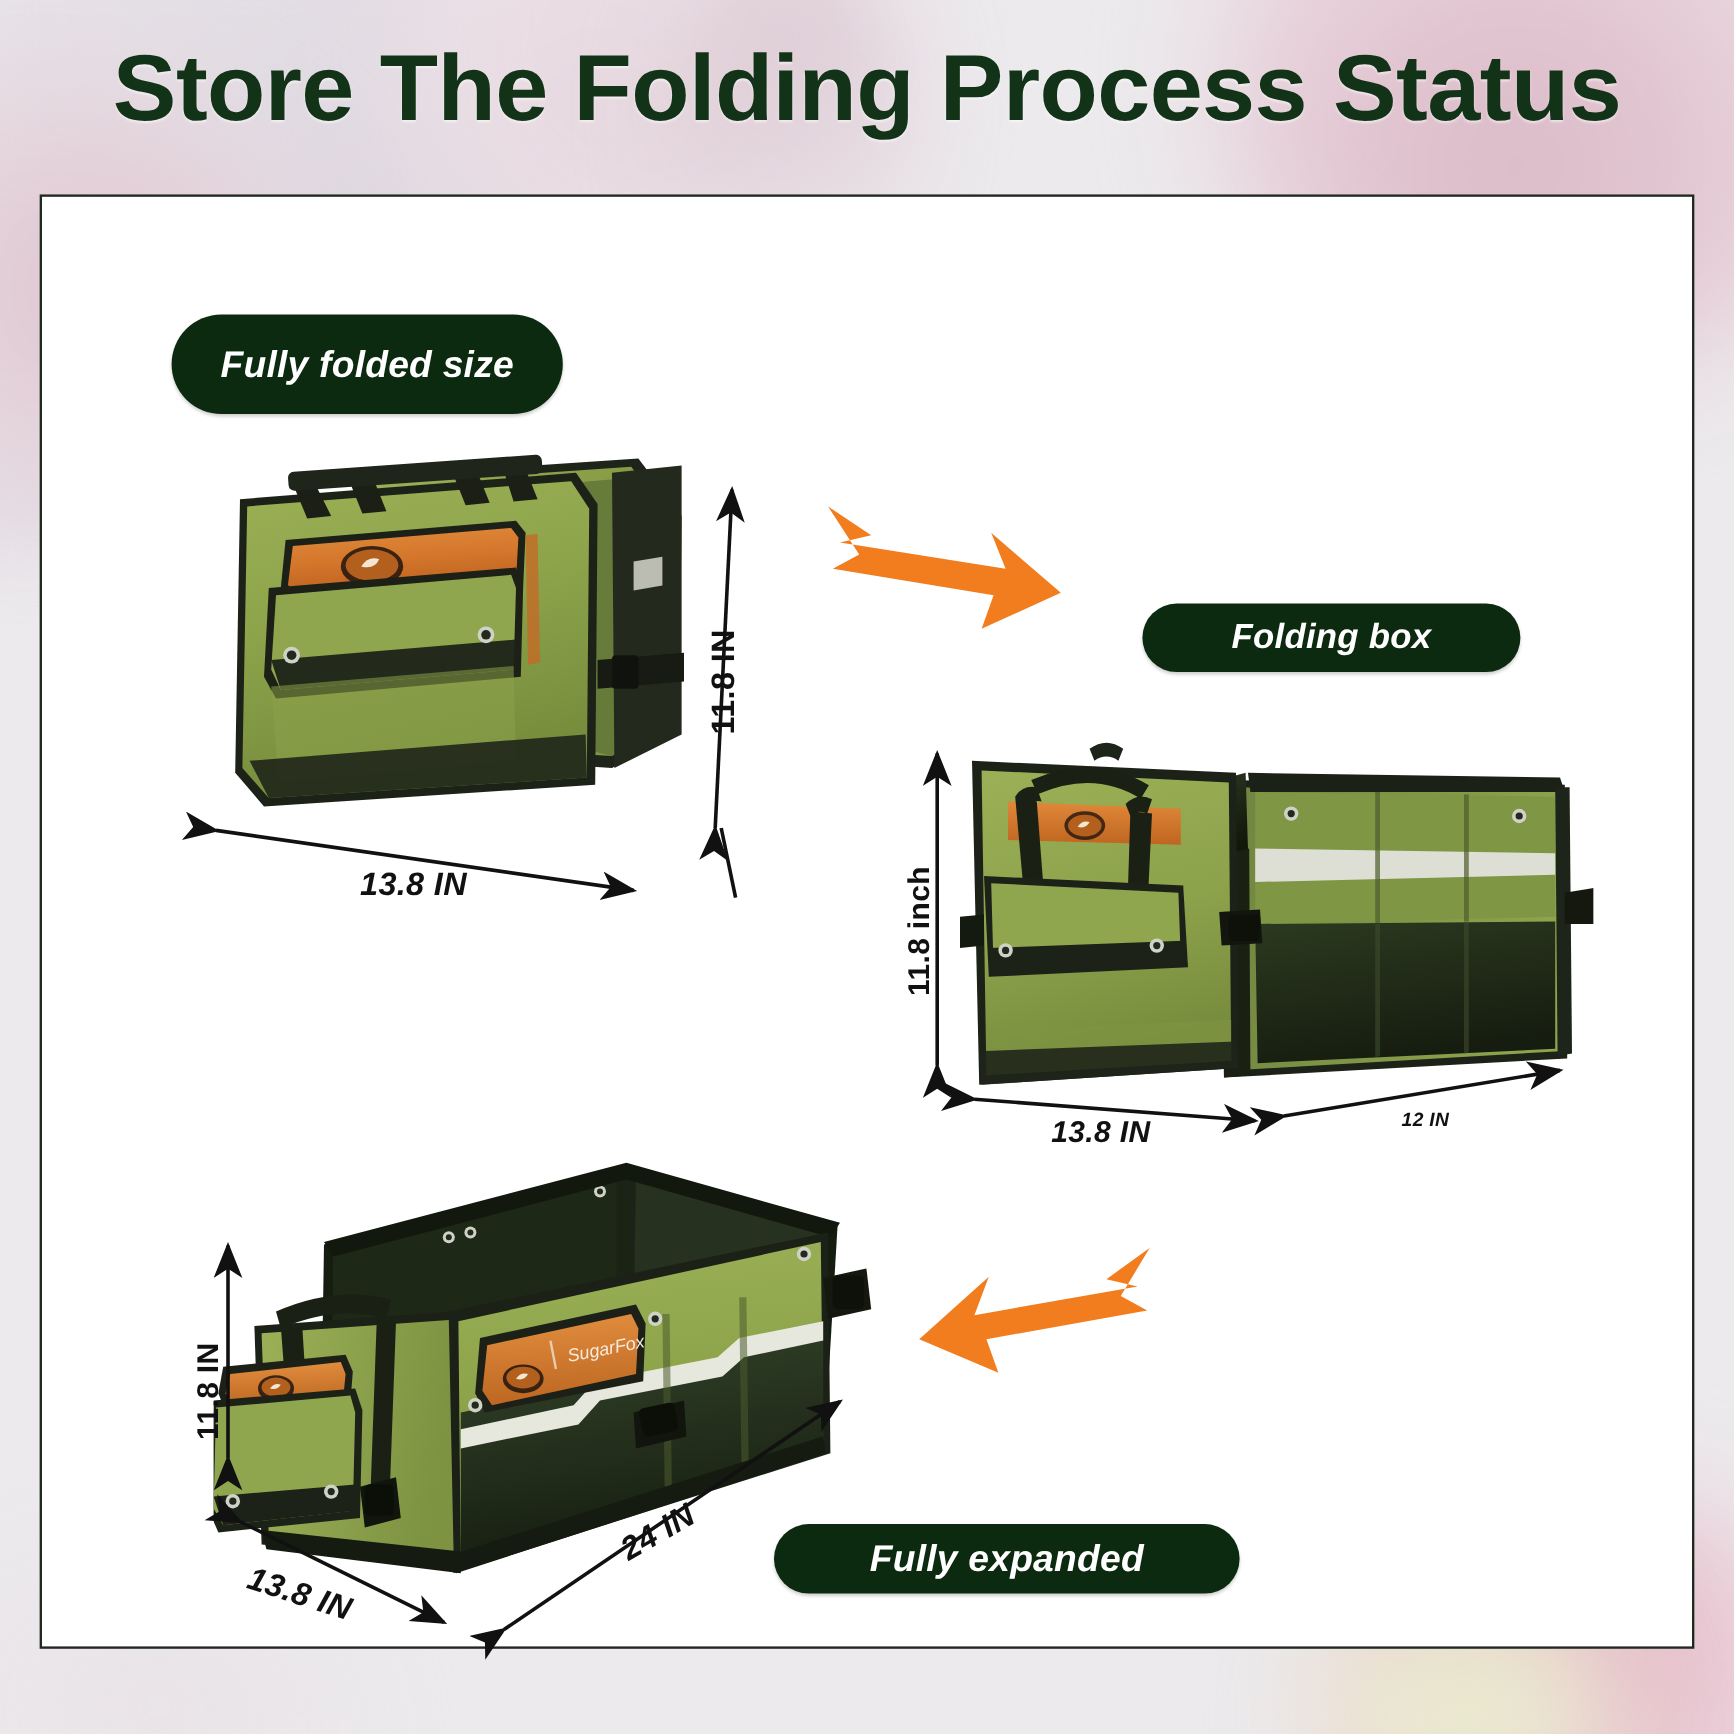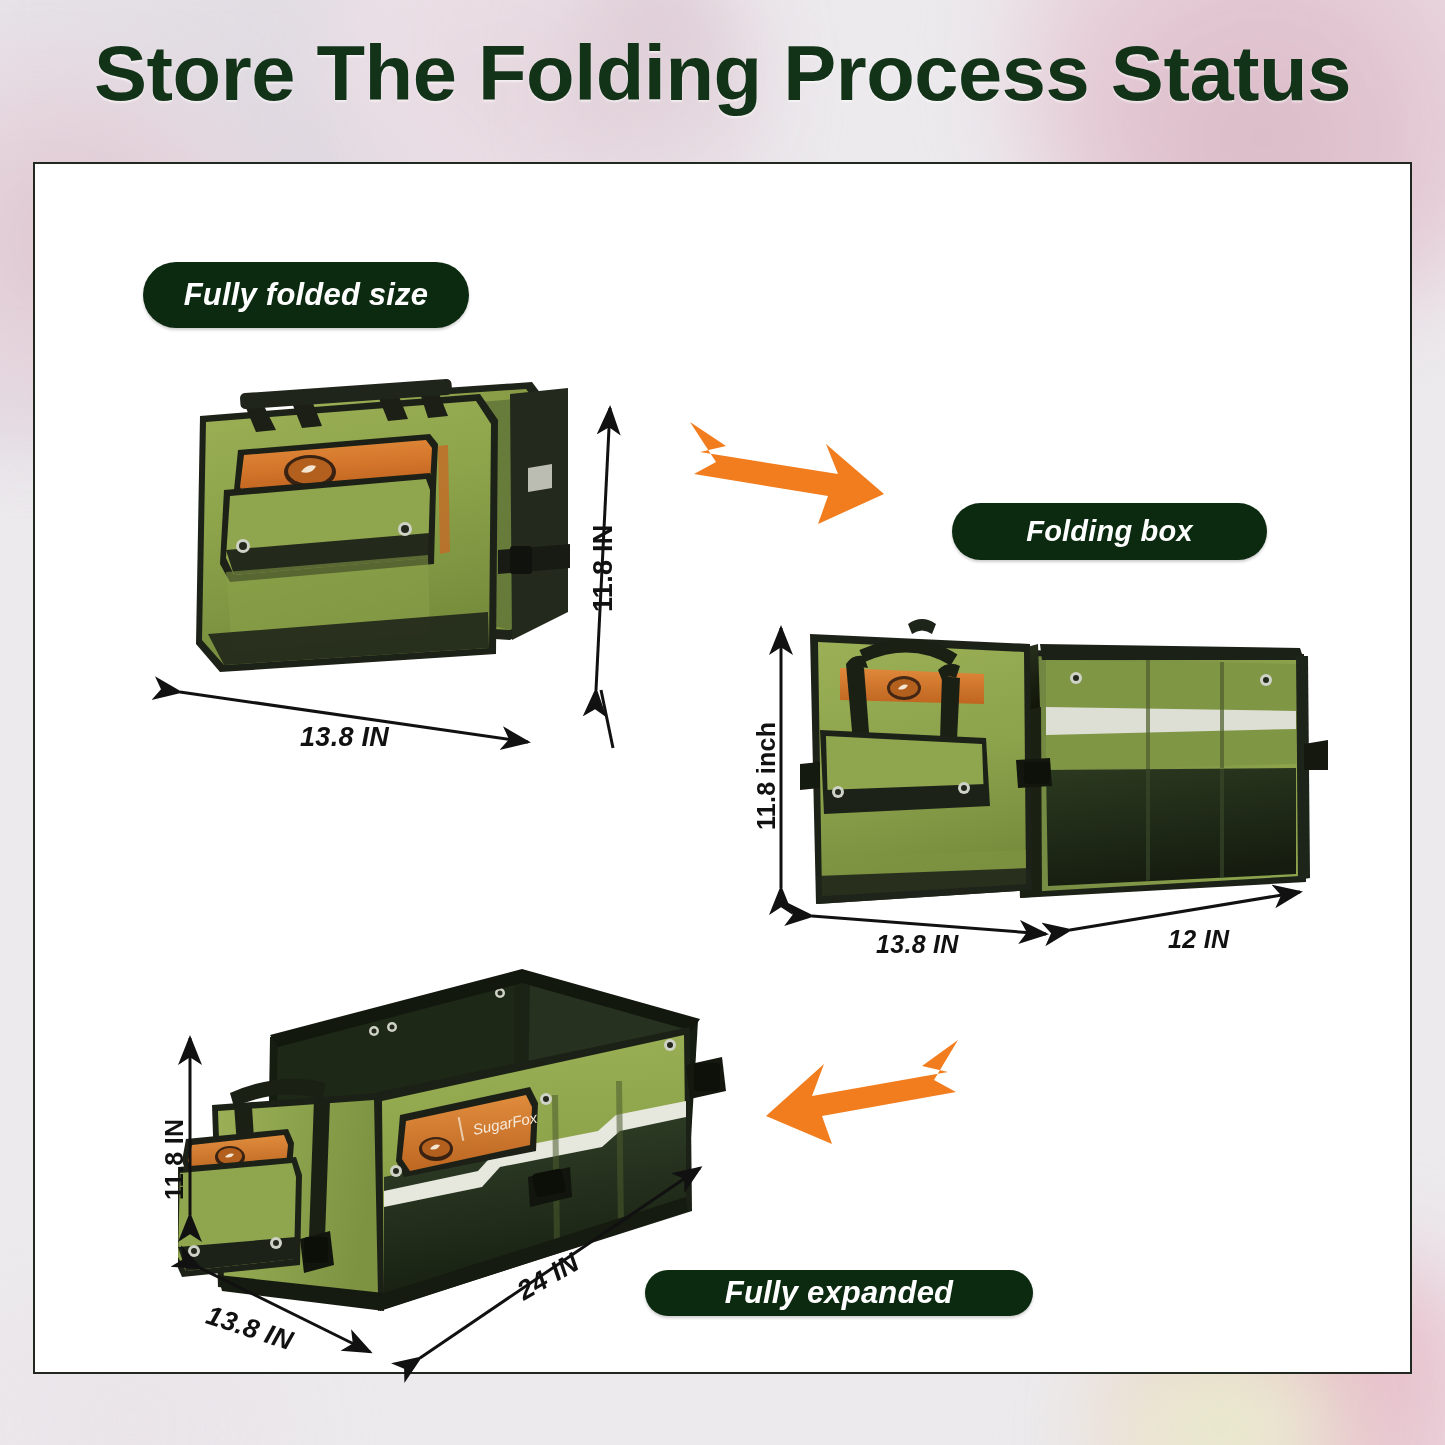--- a/index.html
+++ b/index.html
@@ -32,23 +32,23 @@
     background:#ffffff;border:2px solid #20281f;box-sizing:border-box;z-index:2;
   }
 
   
   .pill{
     position:absolute;background:#0c2a10;color:#fff;border-radius:999px;
     display:flex;align-items:center;justify-content:center;
     font-style:italic;font-weight:bold;letter-spacing:.2px;
     z-index:6;box-shadow:0 2px 3px rgba(0,0,0,.2);
   }
-  #pill-folded{left:143px;top:262px;width:326px;height:66px;font-size:31px;text-align:right;}
+  #pill-folded{left:143px;top:262px;width:326px;height:83px;font-size:31px;text-align:right;}
   #pill-single{left:952px;top:503px;width:315px;height:57px;font-size:29px;}
-  #pill-expanded{left:645px;top:1270px;width:388px;height:46px;font-size:31px;}
+  #pill-expanded{left:645px;top:1270px;width:388px;height:58px;font-size:31px;}
 
   
   .dim{
     position:absolute;color:#111;font-weight:bold;font-style:italic;
     font-size:27px;z-index:7;white-space:nowrap;letter-spacing:.3px;
   }
   .dim.up{font-style:normal;}
   .rot90{transform:rotate(-90deg);transform-origin:left top;}
 
   
@@ -375,19 +375,19 @@
 </svg>
 
 <div class="dim" style="left:300px;top:722px;">13.8 IN</div>
 
 <div class="dim rot90" style="left:588px;top:612px;font-style:normal;">11.8 IN</div>
 
 <div class="dim rot90 up" style="left:752px;top:830px;font-size:25px;">11.8 inch</div>
 
 <div class="dim" style="left:876px;top:930px;font-size:25px;">13.8 IN</div>
 
-<div class="dim" style="left:1168px;top:925px;font-size:25px;">12 IN</div>
+<div class="dim" style="left:1168px;top:925px;font-size:16px;">12 IN</div>
 
 <div class="dim rot90 up" style="left:160px;top:1200px;font-size:25px;">11.8 IN</div>
 
 <div class="dim" style="left:212px;top:1300px;transform:rotate(18deg);transform-origin:left top;">13.8 IN</div>
 
 <div class="dim" style="left:512px;top:1280px;transform:rotate(-30deg);transform-origin:left top;">24 IN</div>
 
 </body></html>

